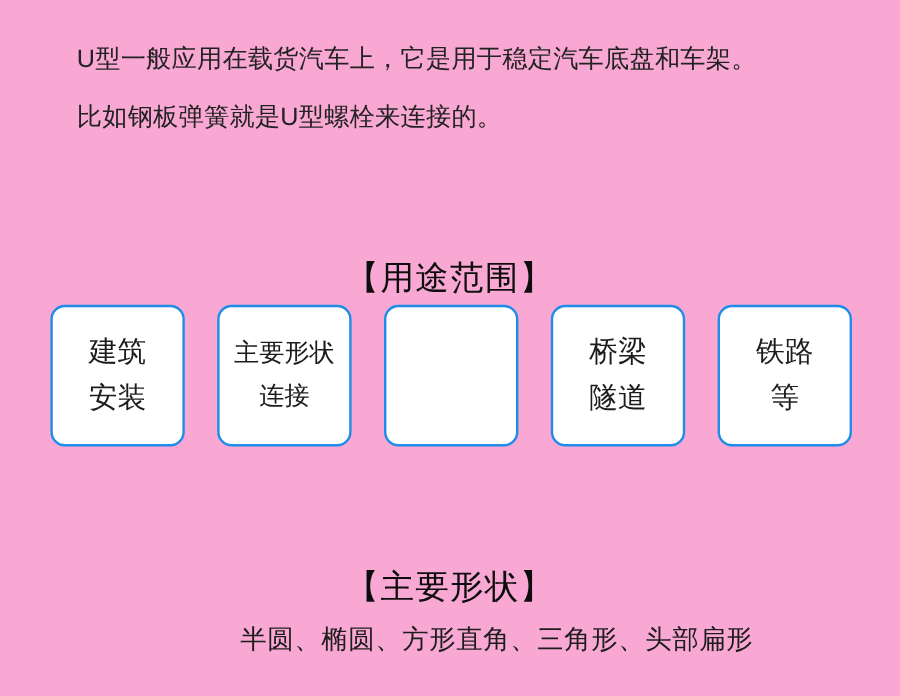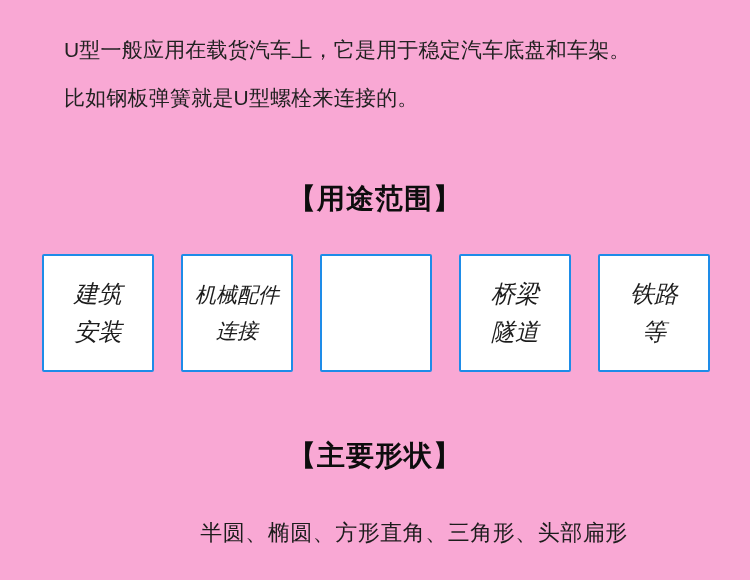--- a/index.html
+++ b/index.html
@@ -36,51 +36,51 @@
     white-space: nowrap;
   }
 
   
   .section-heading {
     position: absolute;
     left: 0;
     width: 750px;
     text-align: center;
     font-size: 28px;
-    font-weight: bold;
+    font-weight: normal;
     letter-spacing: 1px;
     color: #0d0d0d;
+    margin-top: 33px;
   }
   .heading-usage { top: 180px; }
   .heading-shape { top: 437px; }
 
   
   .box-row {
     position: absolute;
     left: 42px;
     top: 254px;
     width: 668px;
     height: 120px;
     display: flex;
     justify-content: space-between;
     align-items: stretch;
   }
   .box {
     width: 112px;
     height: 118px;
     box-sizing: border-box;
     border: 2px solid #1e8ce8;
-    border-radius: 2px;
+    border-radius: 12px;
     background: #ffffff;
     display: flex;
     flex-direction: column;
     align-items: center;
     justify-content: center;
     text-align: center;
-    font-style: italic;
   }
   .box-line {
     font-size: 24px;
     line-height: 38px;
     color: #1c1c1c;
     white-space: nowrap;
   }
   .box.compact .box-line {
     font-size: 21px;
     line-height: 36px;
@@ -112,21 +112,21 @@
   <div class="section-heading heading-usage">【用途范围】</div>
 
   <div class="box-row">
 
     <div class="box">
       <div class="box-line">建筑</div>
       <div class="box-line">安装</div>
     </div>
 
     <div class="box compact">
-      <div class="box-line">机械配件</div>
+      <div class="box-line">主要形状</div>
       <div class="box-line">连接</div>
     </div>
 
     <div class="box">
     </div>
 
     <div class="box">
       <div class="box-line">桥梁</div>
       <div class="box-line">隧道</div>
     </div>

